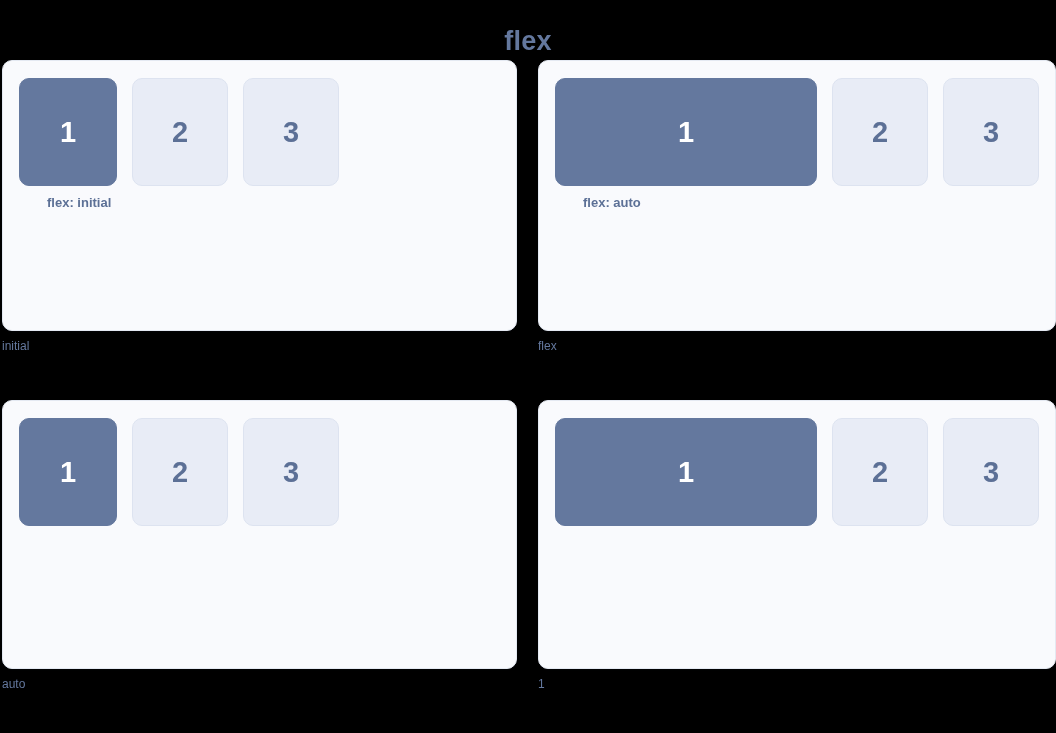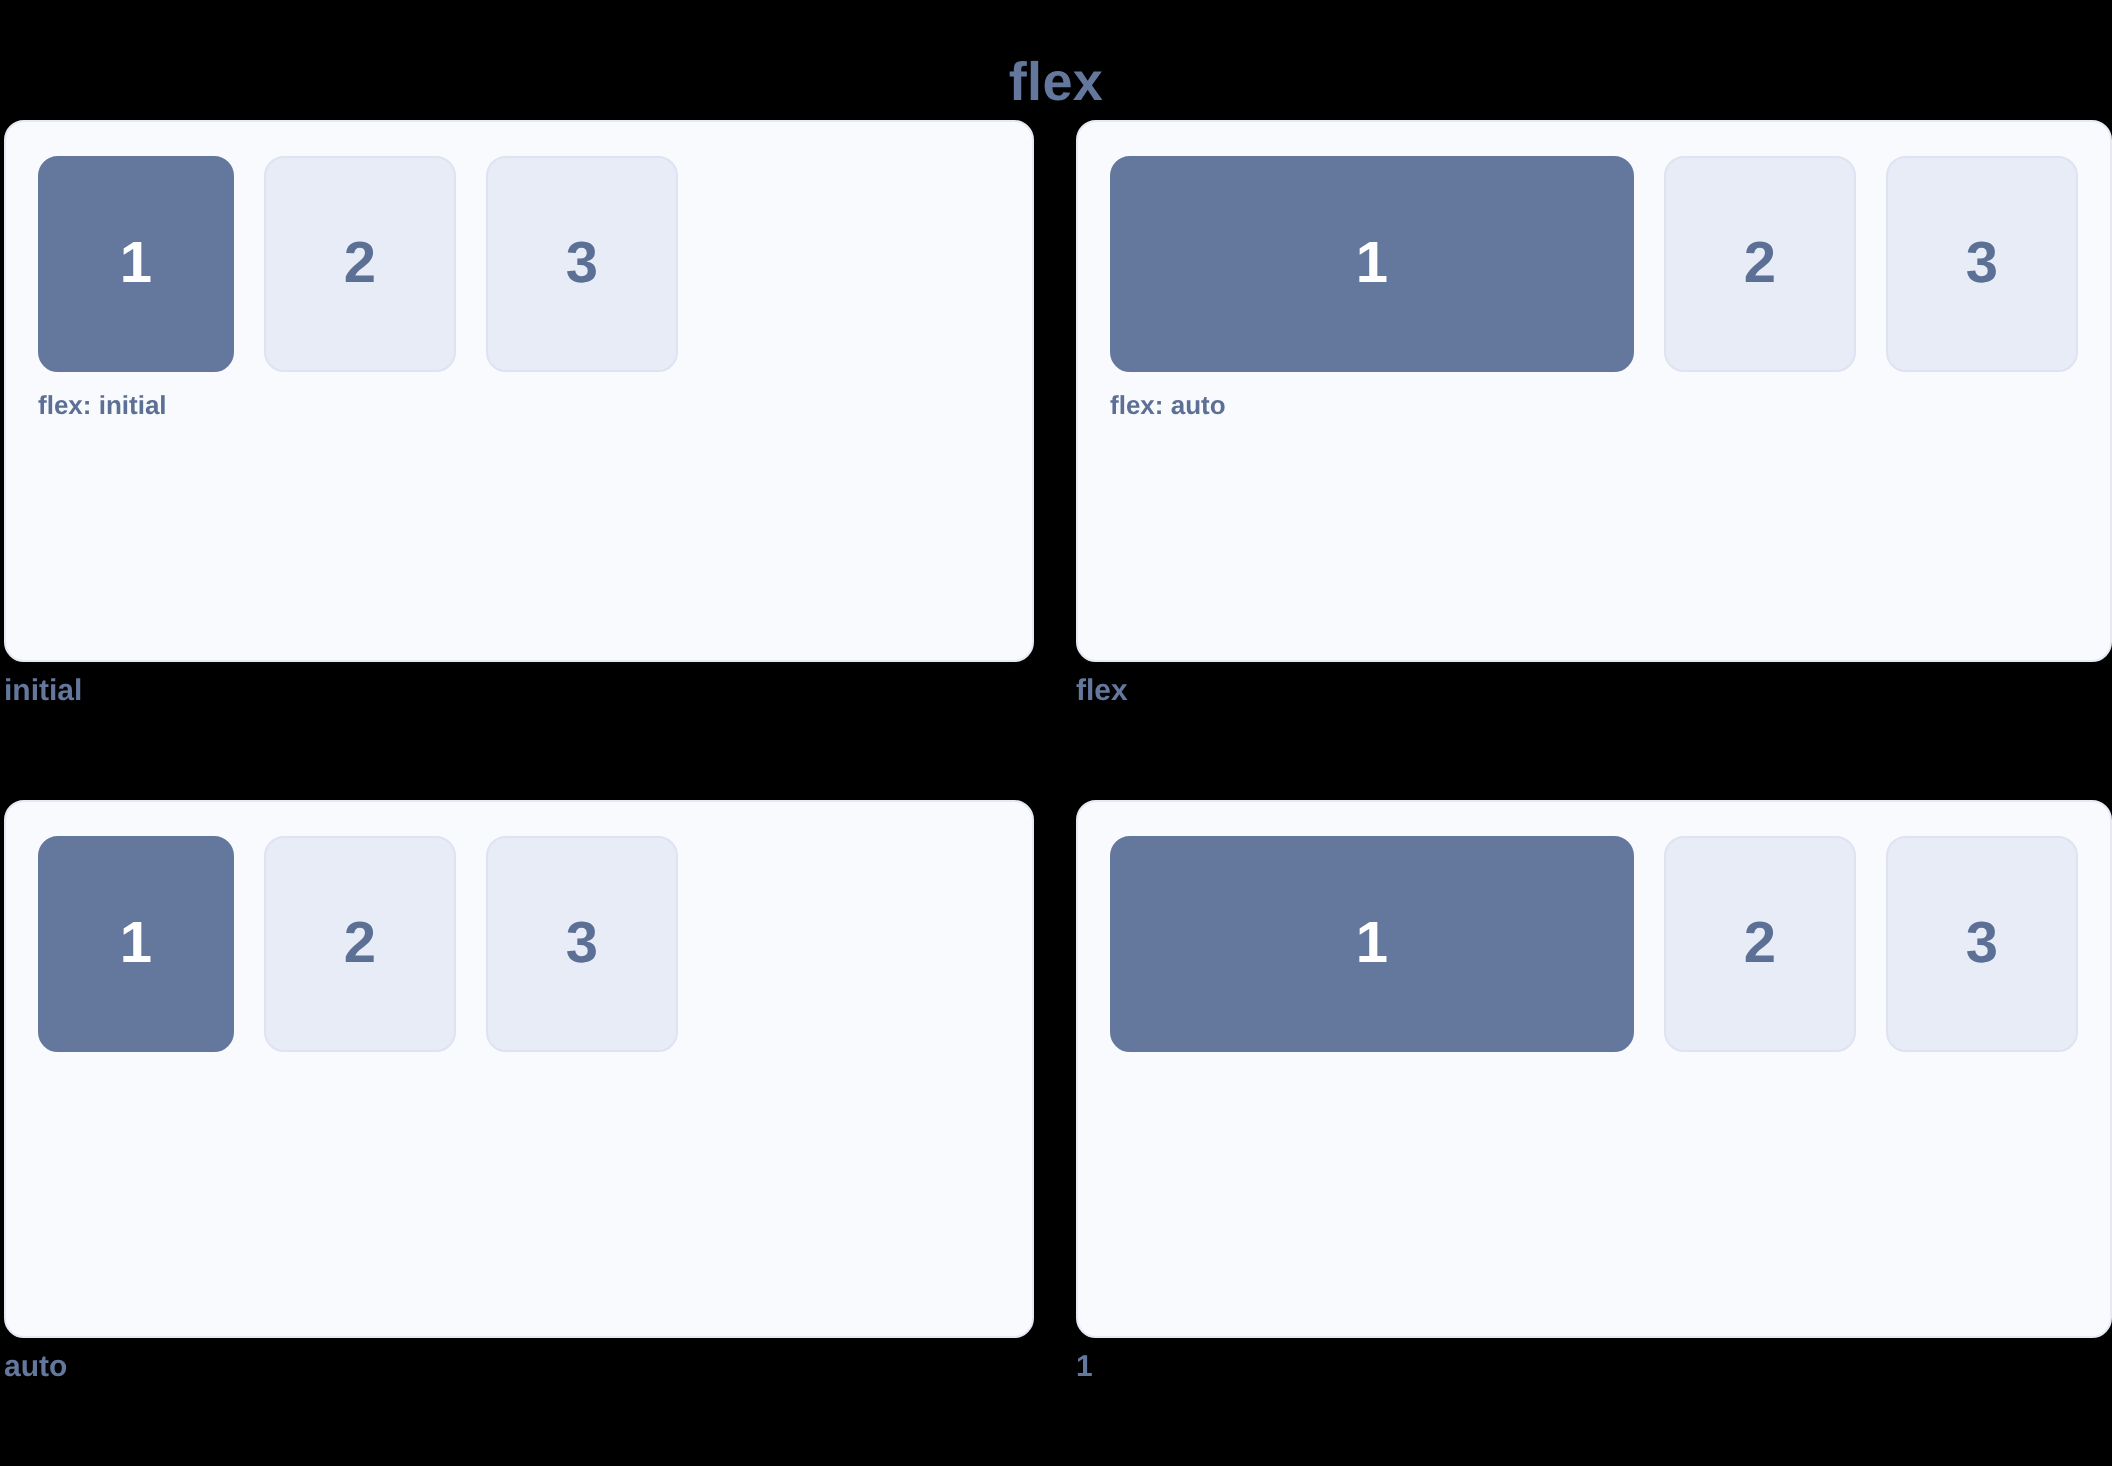--- a/index.html
+++ b/index.html
@@ -95,26 +95,27 @@
   .mode-auto    .flex-item.primary { flex: auto;    width: 98px; }
   .mode-none    .flex-item.primary { flex: none;    width: 98px; }
   .mode-one     .flex-item.primary { flex: 1;       width: 98px; }
 
   .caption {
     margin-top: 8px;
     font-size: 13px;
     font-weight: bold;
     color: #5c7096;
     line-height: 18px;
+    margin-left: 28px;
   }
 
   .block-label {
     margin-top: 5px;
-    font-size: 15px;
-    font-weight: bold;
+    font-size: 12px;
+    font-weight: normal;
     color: #64789e;
     line-height: 20px;
     padding-left: 0px;
   }
 </style>
 </head>
 <body>
 
 <h1 class="page-title">flex</h1>
 

